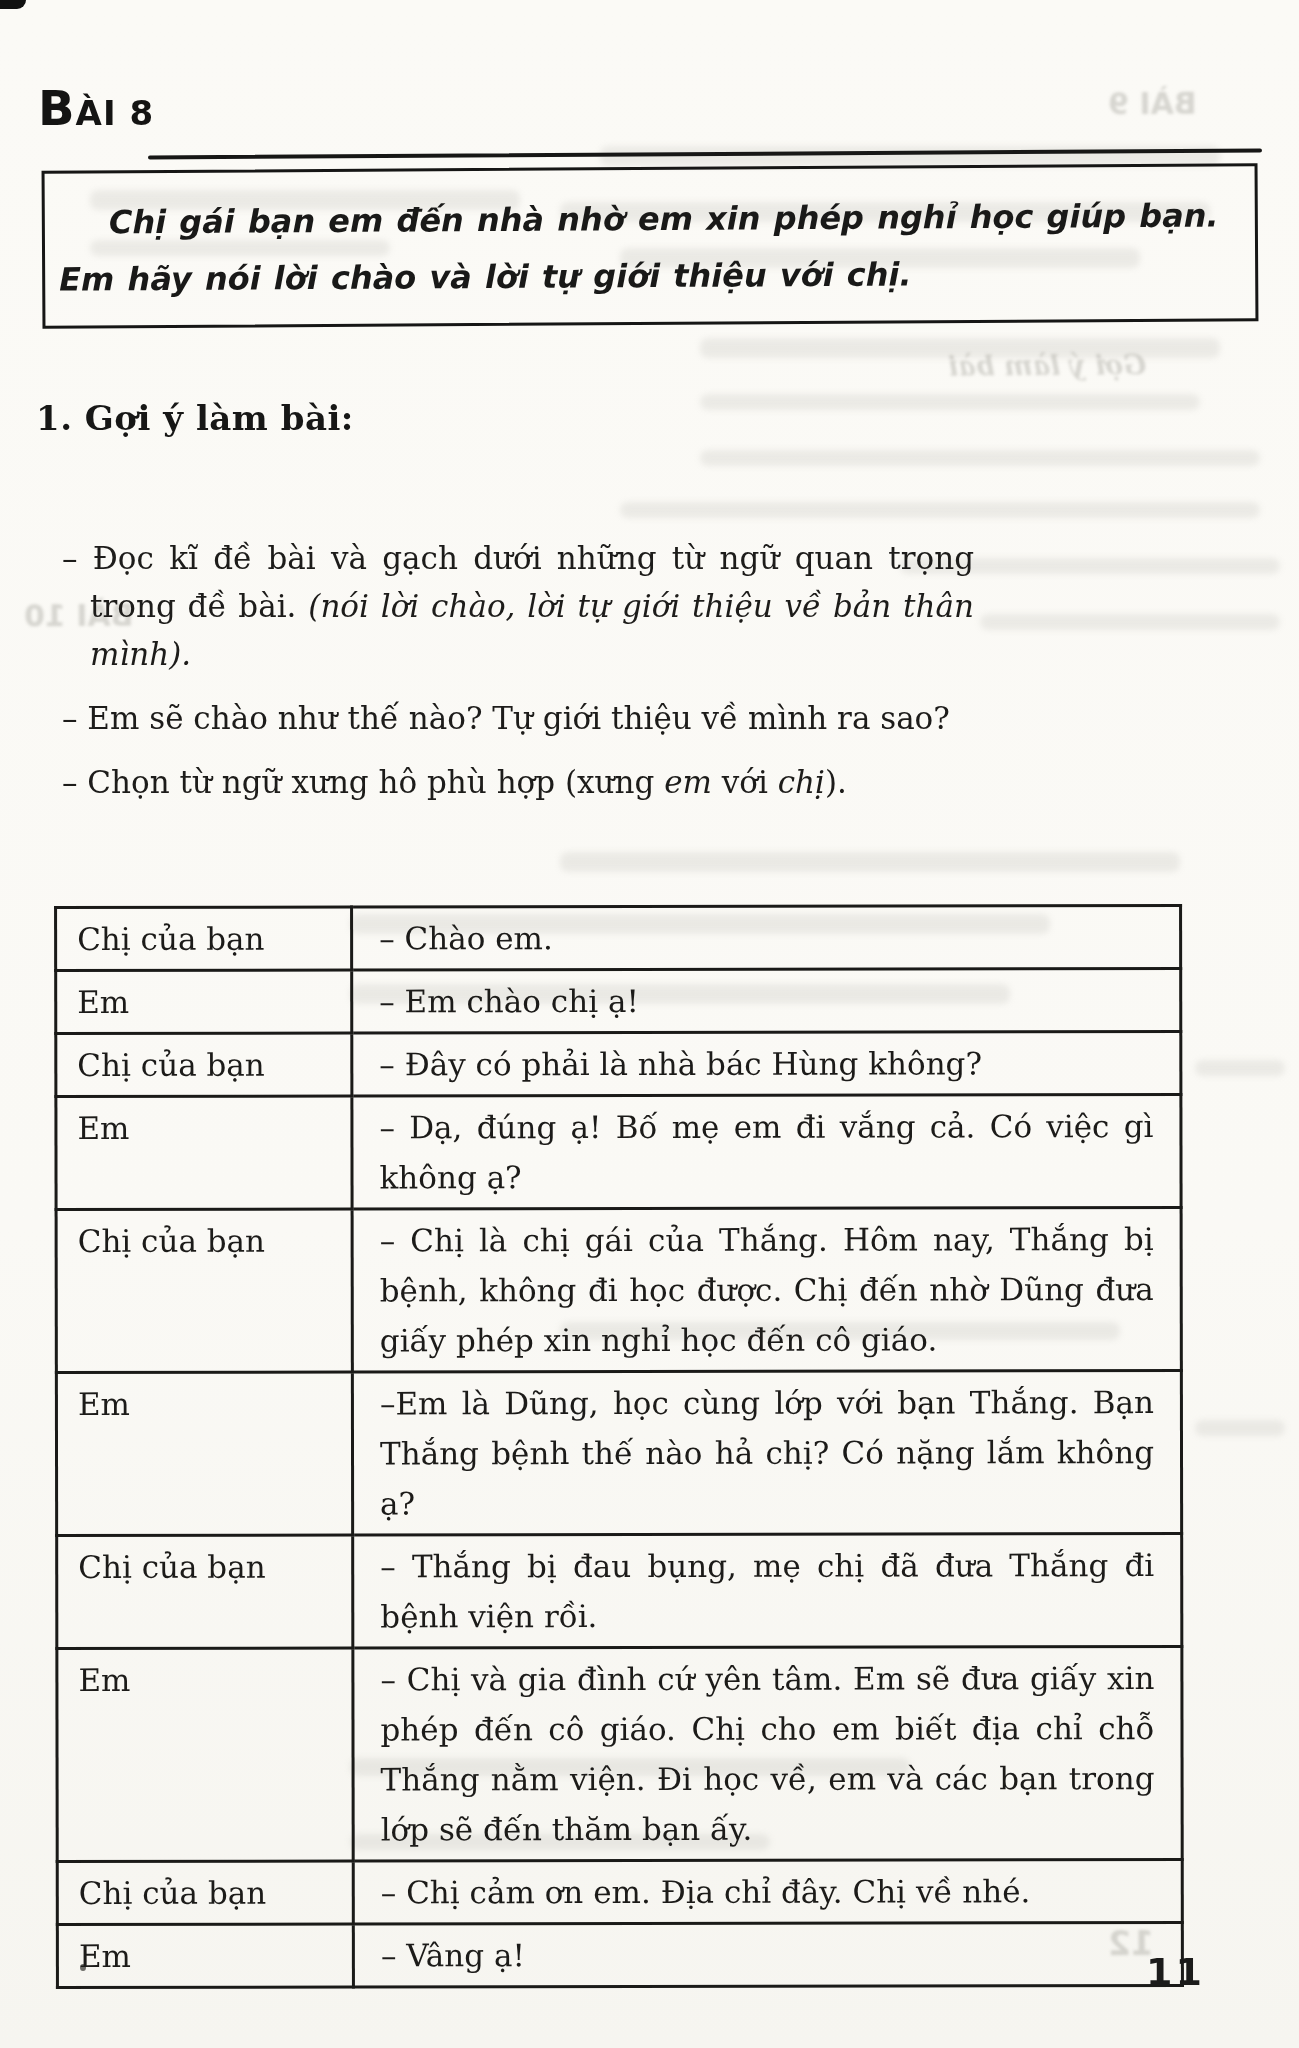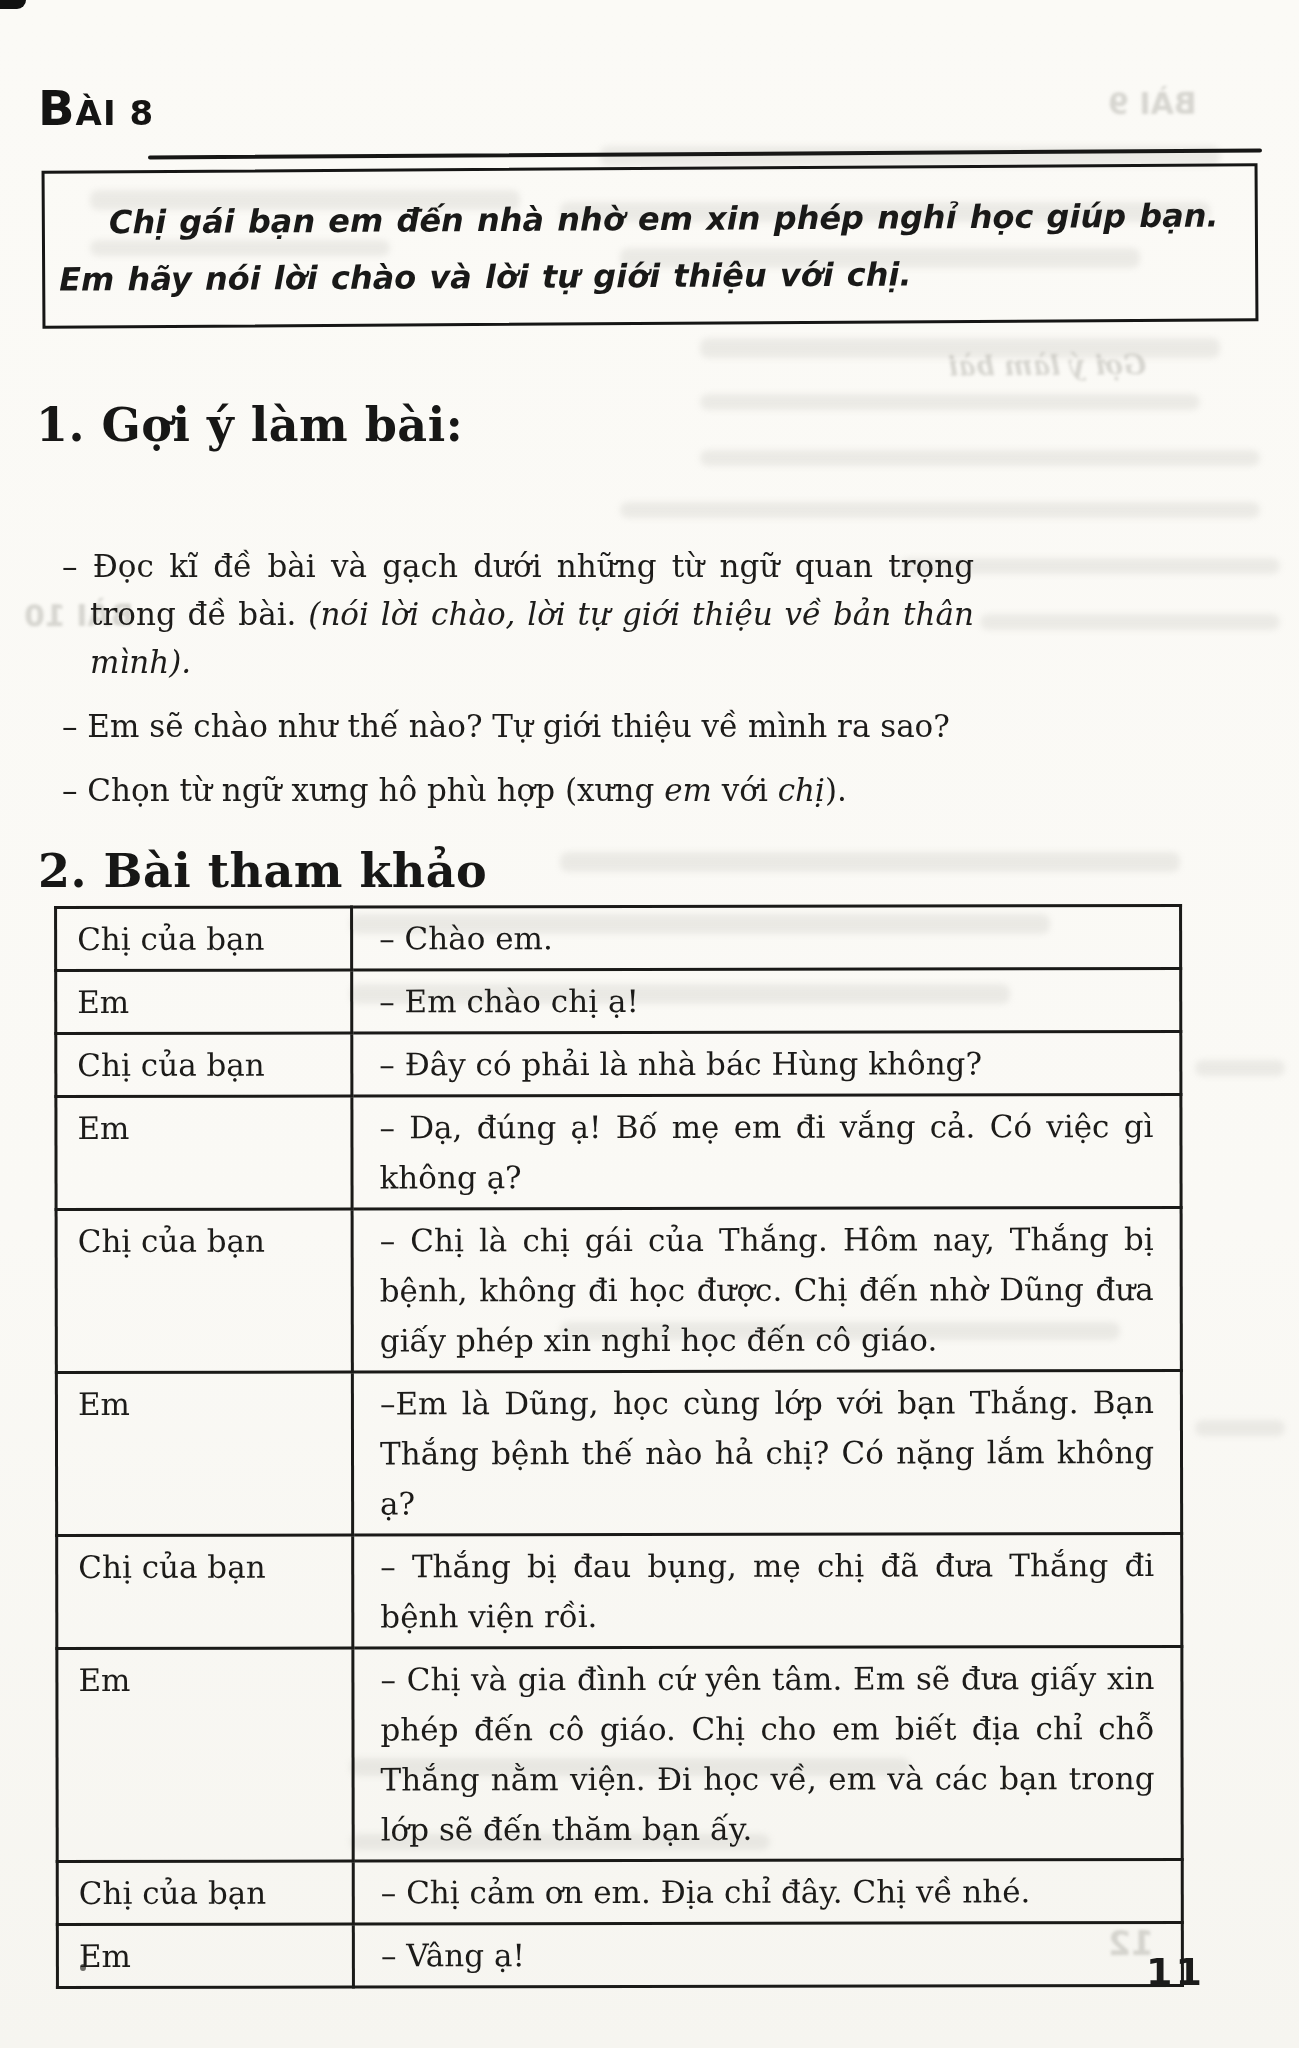--- a/index.html
+++ b/index.html
@@ -29,34 +29,34 @@
   }
   .prompt-box p{
     margin:0 26px 0 14px;
     font-family:"DejaVu Sans","Liberation Sans",sans-serif;
     font-style:italic;font-weight:bold;font-size:32px;line-height:57px;
     color:#191918;word-spacing:2px;
   }
   .prompt-box p:first-child{margin-top:21px;text-indent:50px;}
   
   .sec-heading{
-    position:absolute;margin:0;font-size:46px;font-weight:bold;color:#171716;
+    position:absolute;margin:0;font-size:34px;font-weight:bold;color:#171716;
     letter-spacing:0.5px;
   }
   #guide-heading{left:36px;top:398px;}
   #reference-heading{left:38px;top:844px;}
   .guide-intro{
     position:absolute;left:84px;top:462px;margin:0;font-size:32px;color:#1d1c1a;
   }
   .bullet-list{
     position:absolute;left:62px;top:534px;width:912px;margin:0;padding:0;
     list-style:none;font-size:31px;
   }
   .bullet-list li{
-    margin:8px 0 16px 0;line-height:48px;padding-left:28px;text-indent:-28px;
+    margin:0 0 16px 0;line-height:48px;padding-left:28px;text-indent:-28px;
     text-align:justify;
   }
   .bullet-list li em{font-style:italic;}
   
   .dialogue-table{
     position:absolute;left:55px;top:905px;width:1128px;
     border-collapse:collapse;font-size:31px;color:#1c1b19;
     transform:rotate(-0.1deg);
   }
   .dialogue-table td{
@@ -137,21 +137,20 @@
     <p>Em hãy nói lời chào và lời tự giới thiệu với chị.</p>
   </div>
 
   <h2 class="sec-heading" id="guide-heading">1. Gợi ý làm bài:</h2>
   <ul class="bullet-list" id="bullet-list">
       <li><span>– Đọc kĩ đề bài và gạch dưới những từ ngữ quan trọng trong đề bài. </span><em>(nói lời chào, lời tự giới thiệu về bản thân mình).</em></li>
       <li><span>– Em sẽ chào như thế nào? Tự giới thiệu về mình ra sao?</span></li>
       <li><span>– Chọn từ ngữ xưng hô phù hợp (xưng </span><em>em</em><span> với </span><em>chị</em><span>).</span></li>
     </ul>
 
-  <h2 class="sec-heading" id="reference-heading">2. Bài tham khảo</h2>
   <table class="dialogue-table" id="dialogue-table">
     <tbody id="dialogue-body">
         <tr>
           <td class="speaker">Chị của bạn</td>
           <td class="line">– Chào em.</td>
         </tr>
         <tr>
           <td class="speaker">Em</td>
           <td class="line">– Em chào chị ạ!</td>
         </tr>

